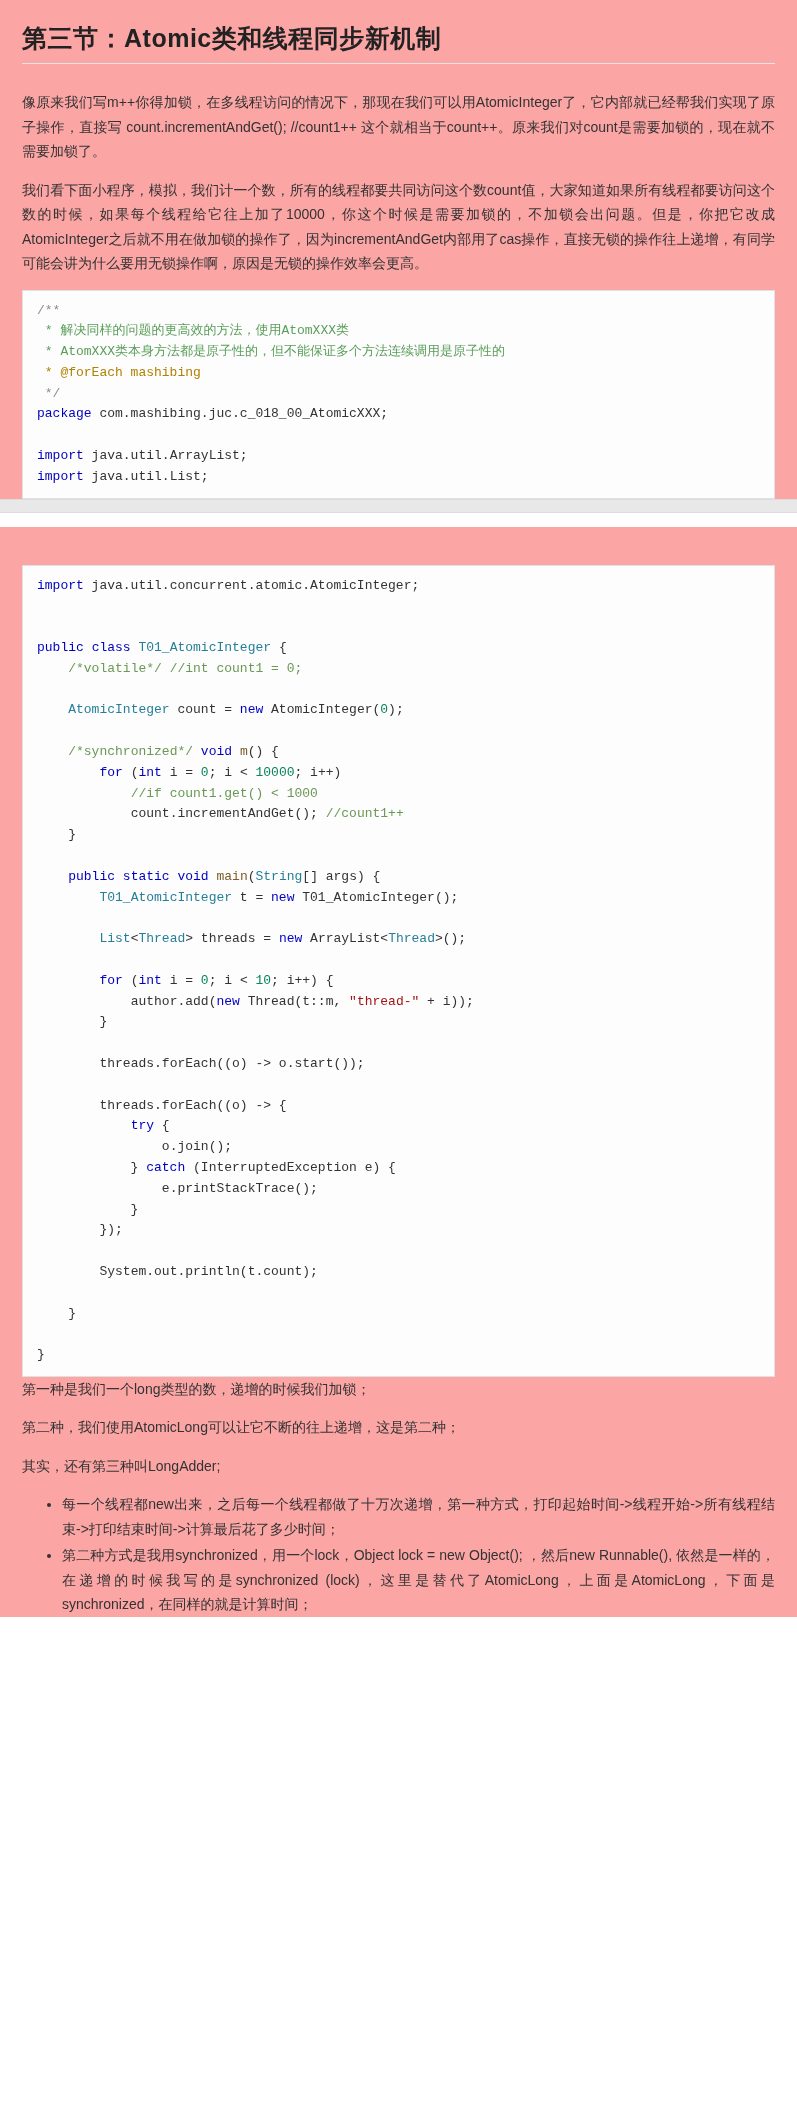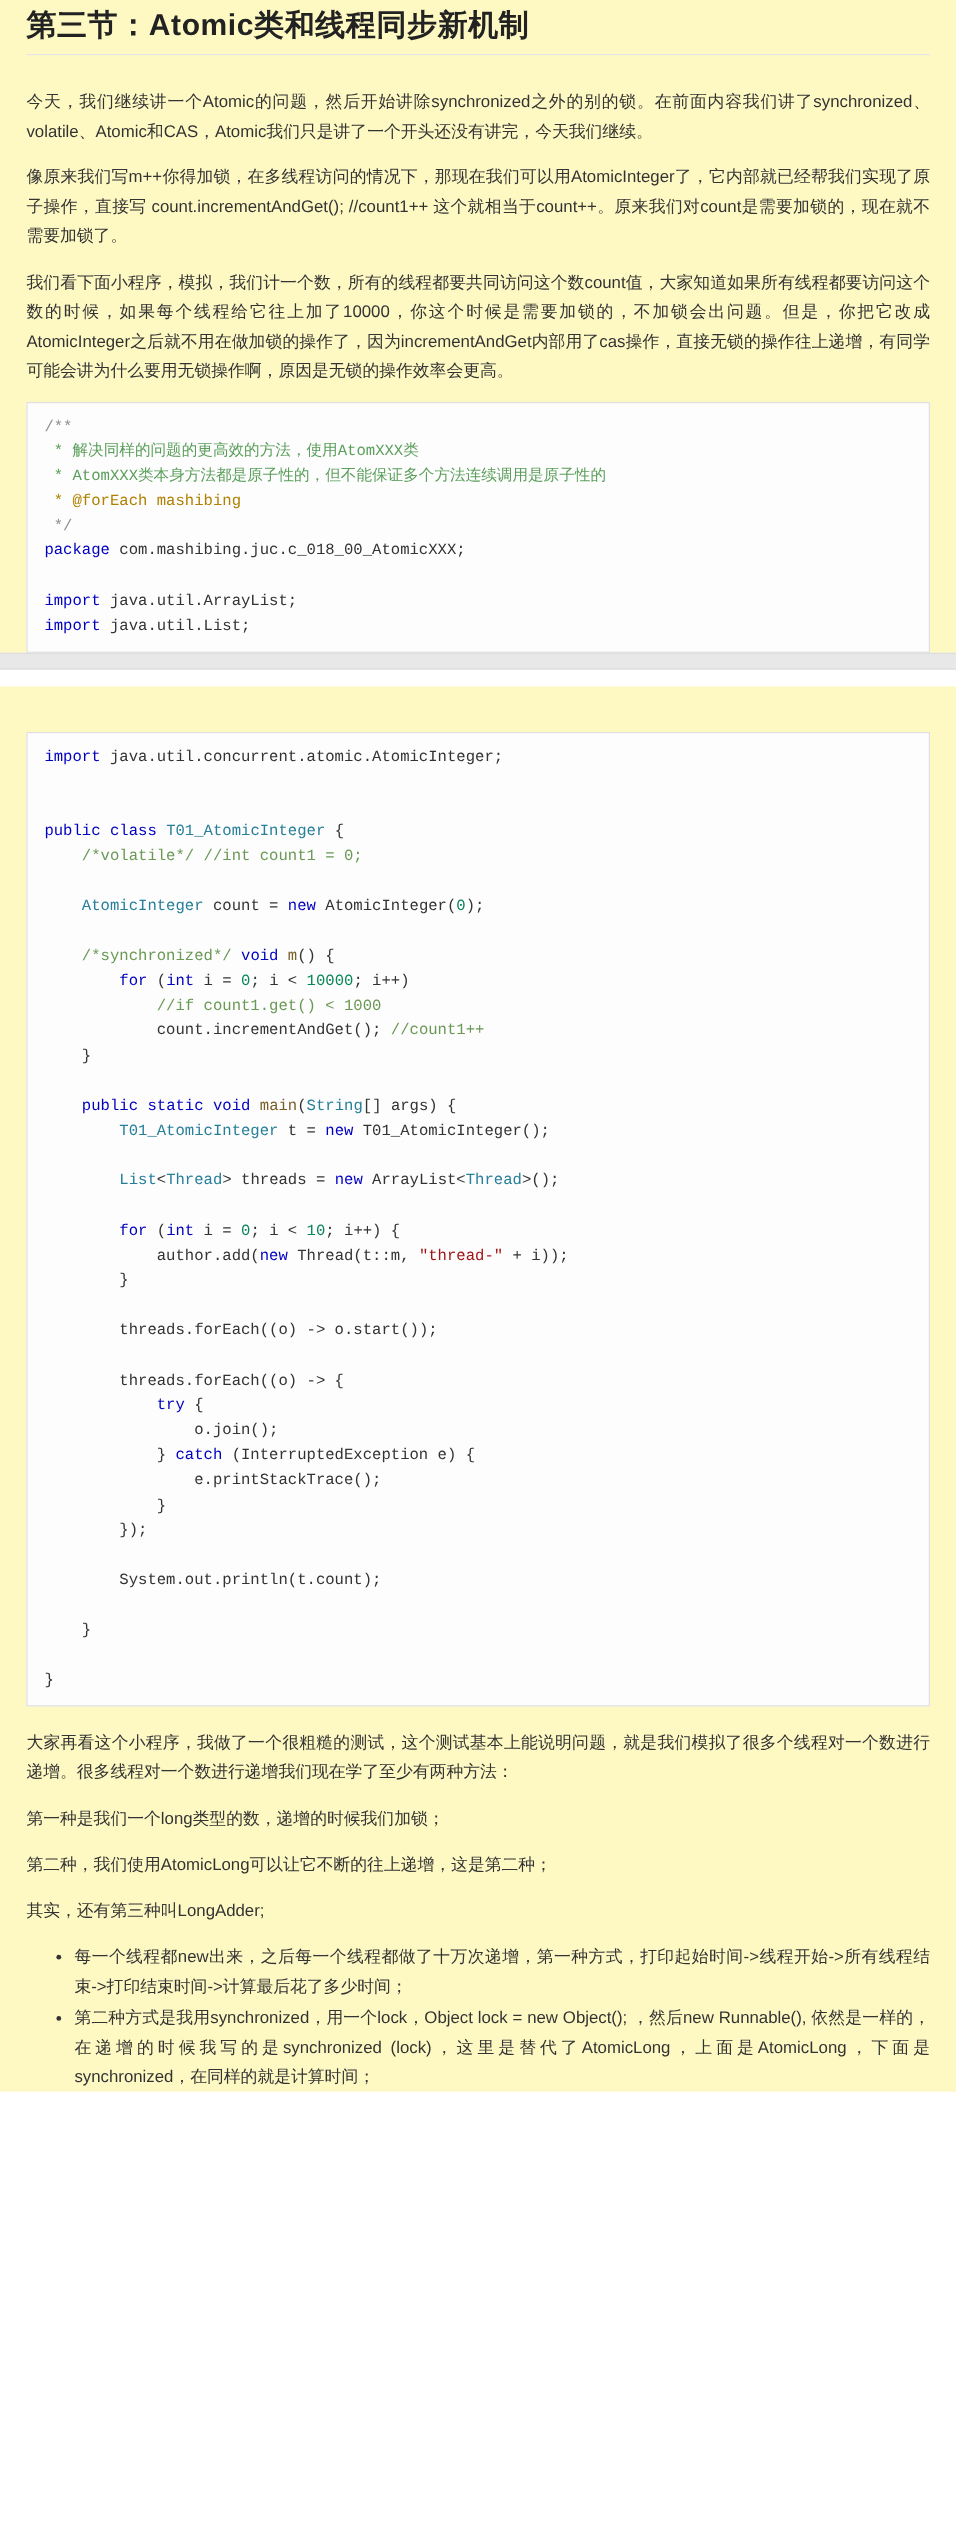--- a/index.html
+++ b/index.html
@@ -3,22 +3,22 @@
 <meta charset="utf-8">
 <style>
   * { box-sizing: border-box; margin: 0; padding: 0; }
   body {
     font-family: -apple-system, BlinkMacSystemFont, "Segoe UI", "PingFang SC", "Microsoft YaHei", sans-serif;
     background: #fff;
     color: #333;
     width: 797px;
   }
   .section {
-    padding: 4px 22px 0 22px;
-    background: #fef9c3;
+    padding: 22px 22px 0 22px;
+    background: #fca5a5;
   }
   .section.second {
     margin-top: 14px;
     padding-top: 28px;
   }
   .divider-gap {
     height: 14px;
     background: #e8e8e8;
     border-top: 1px solid #ddd;
     border-bottom: 1px solid #ddd;
@@ -75,21 +75,20 @@
     margin-bottom: 2px;
     text-align: justify;
   }
 </style>
 </head>
 <body>
 
 <div class="section">
   <h1>第三节：Atomic类和线程同步新机制</h1>
 
-  <p class="para">今天，我们继续讲一个Atomic的问题，然后开始讲除synchronized之外的别的锁。在前面内容我们讲了synchronized、volatile、Atomic和CAS，Atomic我们只是讲了一个开头还没有讲完，今天我们继续。</p>
   <p class="para">像原来我们写m++你得加锁，在多线程访问的情况下，那现在我们可以用AtomicInteger了，它内部就已经帮我们实现了原子操作，直接写 count.incrementAndGet(); //count1++ 这个就相当于count++。原来我们对count是需要加锁的，现在就不需要加锁了。</p>
   <p class="para">我们看下面小程序，模拟，我们计一个数，所有的线程都要共同访问这个数count值，大家知道如果所有线程都要访问这个数的时候，如果每个线程给它往上加了10000，你这个时候是需要加锁的，不加锁会出问题。但是，你把它改成AtomicInteger之后就不用在做加锁的操作了，因为incrementAndGet内部用了cas操作，直接无锁的操作往上递增，有同学可能会讲为什么要用无锁操作啊，原因是无锁的操作效率会更高。</p>
 
   <div class="code-block">
 <pre><span class="cmt">/**</span>
 <span class="grn"> * 解决同样的问题的更高效的方法，使用AtomXXX类</span>
 <span class="grn"> * AtomXXX类本身方法都是原子性的，但不能保证多个方法连续调用是原子性的</span>
 <span class="beige"> * @forEach mashibing</span>
 <span class="cmt"> */</span>
 <span class="kw">package</span><span> com.mashibing.juc.c_018_00_AtomicXXX;</span>
@@ -137,21 +136,20 @@
             }
         });
 
         <span>System.out.println(t.count);</span>
 
     }
 
 }</pre>
   </div>
 
-  <p class="para" style="margin-top:18px">大家再看这个小程序，我做了一个很粗糙的测试，这个测试基本上能说明问题，就是我们模拟了很多个线程对一个数进行递增。很多线程对一个数进行递增我们现在学了至少有两种方法：</p>
   <p class="para">第一种是我们一个long类型的数，递增的时候我们加锁；</p>
   <p class="para">第二种，我们使用AtomicLong可以让它不断的往上递增，这是第二种；</p>
   <p class="para">其实，还有第三种叫LongAdder;</p>
 
   <ul class="bullets">
     <li>每一个线程都new出来，之后每一个线程都做了十万次递增，第一种方式，打印起始时间-&gt;线程开始-&gt;所有线程结束-&gt;打印结束时间-&gt;计算最后花了多少时间；</li>
     <li>第二种方式是我用synchronized，用一个lock，Object lock = new Object(); ，然后new Runnable(), 依然是一样的，在递增的时候我写的是synchronized (lock)，这里是替代了AtomicLong，上面是AtomicLong，下面是synchronized，在同样的就是计算时间；</li>
   </ul>
 </div>
 

